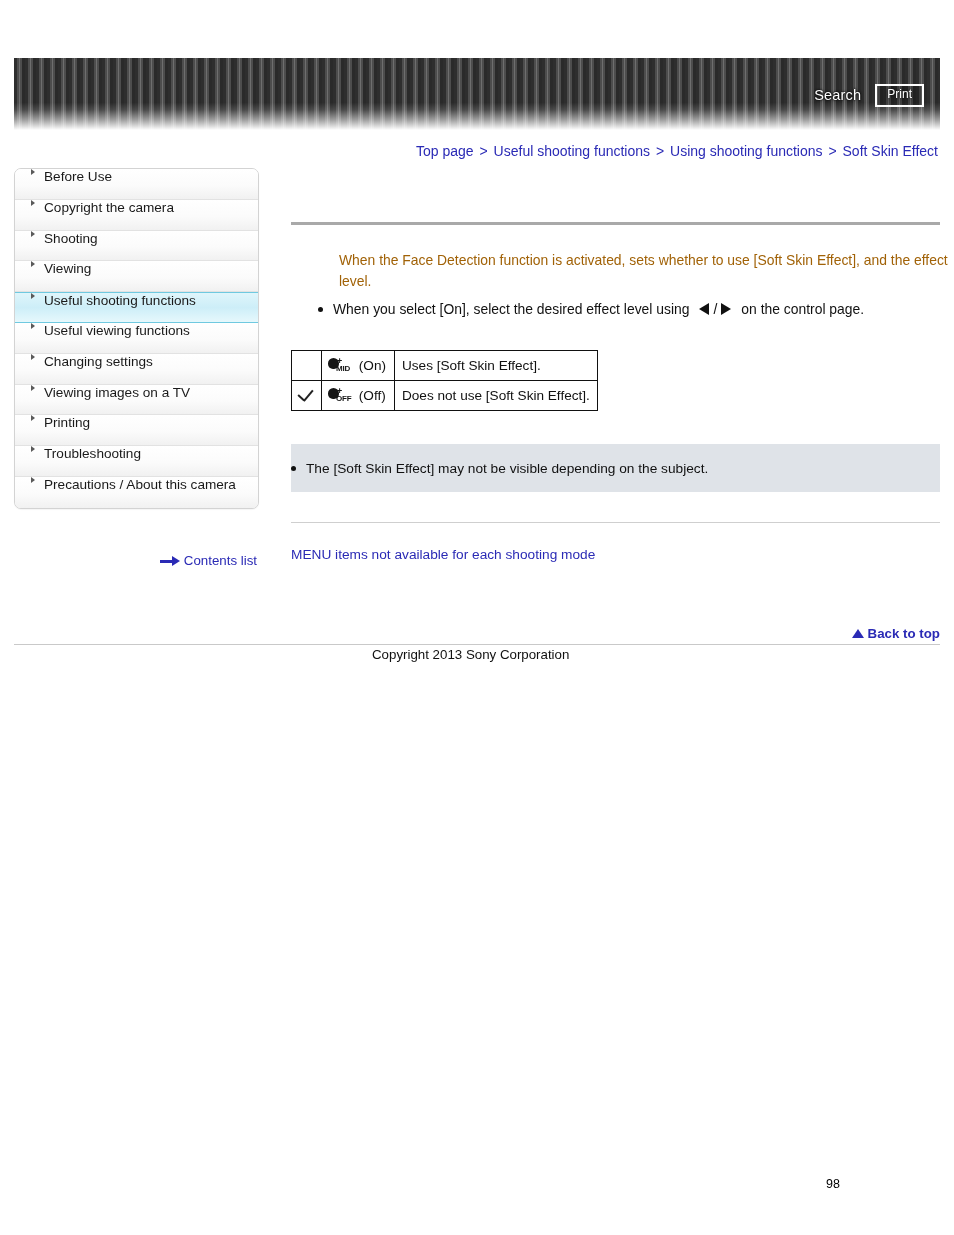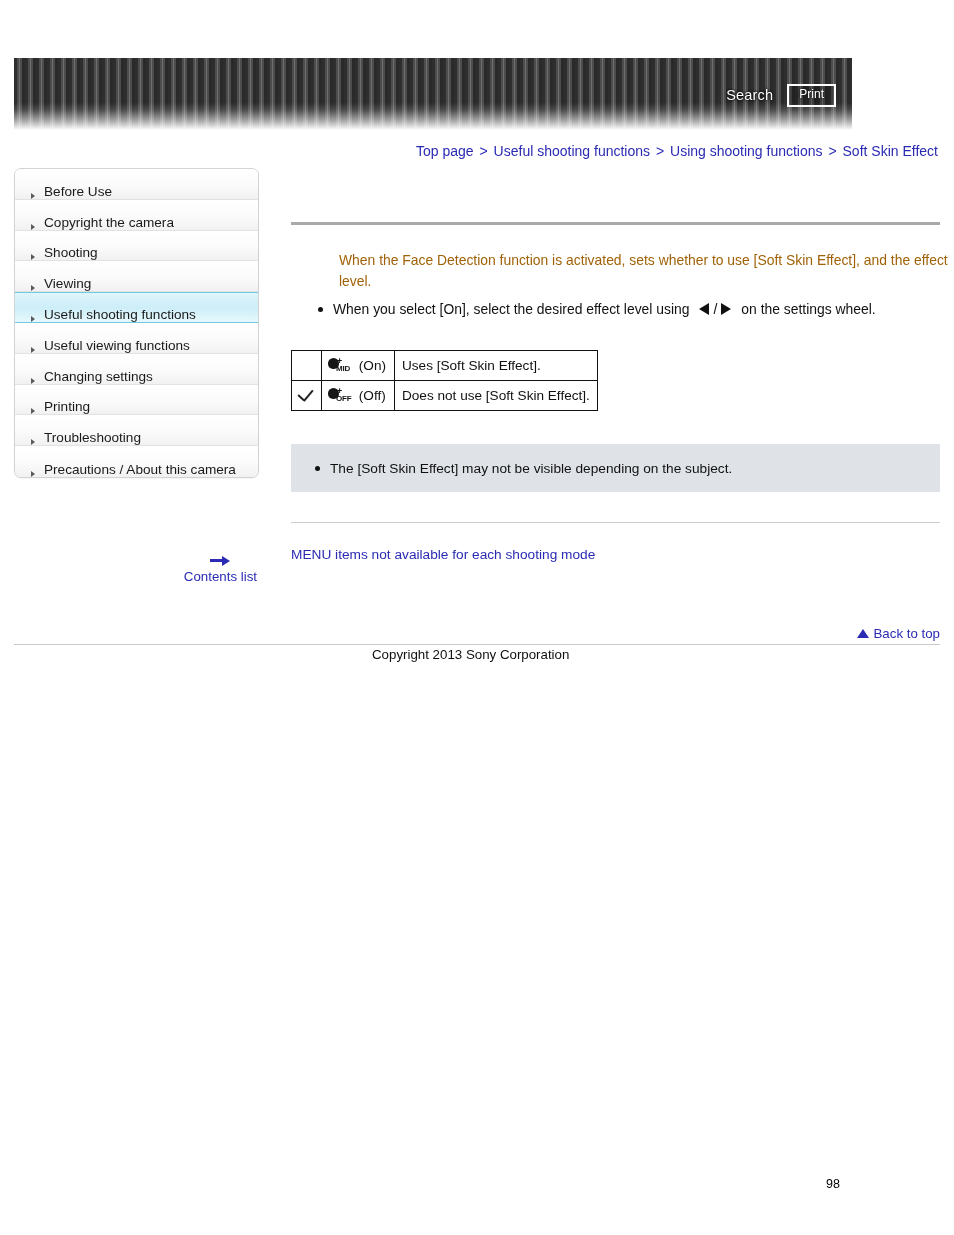--- a/index.html
+++ b/index.html
@@ -14,36 +14,35 @@
     font-family: "Liberation Sans", sans-serif;
     color: #000000;
     overflow: hidden;
   }
 
   
   #header-banner {
     position: absolute;
     left: 14px;
     top: 58px;
-    width: 810px;
+    width: 926px;
     height: 72px;
     background-image:
       linear-gradient(to bottom,
         rgba(255,255,255,0) 0%,
         rgba(255,255,255,0) 62%,
         rgba(255,255,255,0.15) 72%,
         rgba(255,255,255,0.55) 86%,
         rgba(255,255,255,1) 100%),
       repeating-linear-gradient(to right,
         #2e2e2e 0px, #2e2e2e 3px,
         #4d4d4d 3px, #4d4d4d 5px,
         #6e6e6e 5px, #6e6e6e 6px,
         #4d4d4d 6px, #4d4d4d 8px,
         #2a2a2a 8px, #2a2a2a 11px);
-    padding-left: 28px;
   }
   #header-actions {
     position: absolute;
     right: 16px;
     top: 26px;
     display: flex;
     align-items: center;
     gap: 14px;
   }
   #search-link {
@@ -86,21 +85,21 @@
     border: 1px solid #d3d3d3;
     border-radius: 7px;
     background: #ffffff;
     overflow: hidden;
     box-shadow: 0 1px 1px rgba(0,0,0,0.04);
   }
   .side-item {
     position: relative;
     height: 30.8px;
     display: flex;
-    align-items: flex-end;
+    align-items: flex-start;
     padding-left: 16px;
     font-size: 13.6px;
     color: #1a1a1a;
     border-bottom: 1px solid #e2e2e2;
     background: linear-gradient(to bottom, #ffffff 0%, #fbfbfb 55%, #f1f1f1 100%);
     cursor: pointer;
     box-sizing: border-box;
   }
   .side-item:last-child { border-bottom: none; }
   .side-item.active {
@@ -123,21 +122,20 @@
     width: 243px;
     text-align: right;
     font-size: 13.3px;
   }
   #contents-list-link {
     color: #2a2ab5;
     cursor: pointer;
     display: inline-flex;
     align-items: center;
     gap: 4px;
-    flex-direction: column;
   }
   .arrow-right-glyph {
     display: inline-block;
     position: relative;
     width: 20px;
     height: 10px;
   }
   .arrow-right-glyph::before {
     content: "";
     position: absolute;
@@ -354,21 +352,20 @@
     font-family: "Liberation Sans", sans-serif;
   }
 
   
   #note-box {
     margin-top: 33px;
     background: #dfe3e8;
     height: 48px;
     display: flex;
     align-items: center;
-    padding-left: 24px;
     box-sizing: border-box;
     width: 649px;
   }
   #note-text {
     font-size: 13.7px;
     color: #111111;
   }
   #note-row { display: flex; align-items: center; }
 
   #lower-rule {
@@ -393,20 +390,21 @@
     width: 649px;
     text-align: right;
     font-size: 13.3px;
     color: #2a2ab5;
   }
   #back-to-top-link {
     cursor: pointer;
     display: inline-flex;
     align-items: center;
     gap: 4px;
+    font-weight: bold;
   }
   .tri-up {
     display: inline-block;
     width: 0; height: 0;
     border-bottom: 9px solid #2a2ab5;
     border-left: 6px solid transparent;
     border-right: 6px solid transparent;
   }
   #footer-rule {
     position: absolute;
@@ -475,20 +473,24 @@
   <div class="side-item">
     <span class="side-bullet"></span>
     <span>Useful viewing functions</span>
   </div>
   <div class="side-item">
     <span class="side-bullet"></span>
     <span>Changing settings</span>
   </div>
   <div class="side-item">
     <span class="side-bullet"></span>
+    <span>Viewing images on a TV</span>
+  </div>
+  <div class="side-item">
+    <span class="side-bullet"></span>
     <span>Printing</span>
   </div>
   <div class="side-item">
     <span class="side-bullet"></span>
     <span>Troubleshooting</span>
   </div>
   <div class="side-item">
     <span class="side-bullet"></span>
     <span>Precautions / About this camera</span>
   </div>
@@ -509,21 +511,21 @@
 
 
   <div id="bullet-line">
     <span class="dot-bullet"></span>
     <span>When you select [On], select the desired effect level using</span>
     <span style="width:6px;display:inline-block;"></span>
     <span class="tri-left"></span>
     <span>/</span>
     <span class="tri-right"></span>
     <span style="width:6px;display:inline-block;"></span>
-    <span>on the settings wheel.</span>
+    <span>on the control page.</span>
   </div>
 
   <table id="option-table">
     <tbody>
       <tr>
         <td class="col-check"></td>
         <td class="col-icon">
           <span class="skin-glyph">
             <span class="face"></span><span class="spark">+</span>
             <span class="lvl">MID</span>

